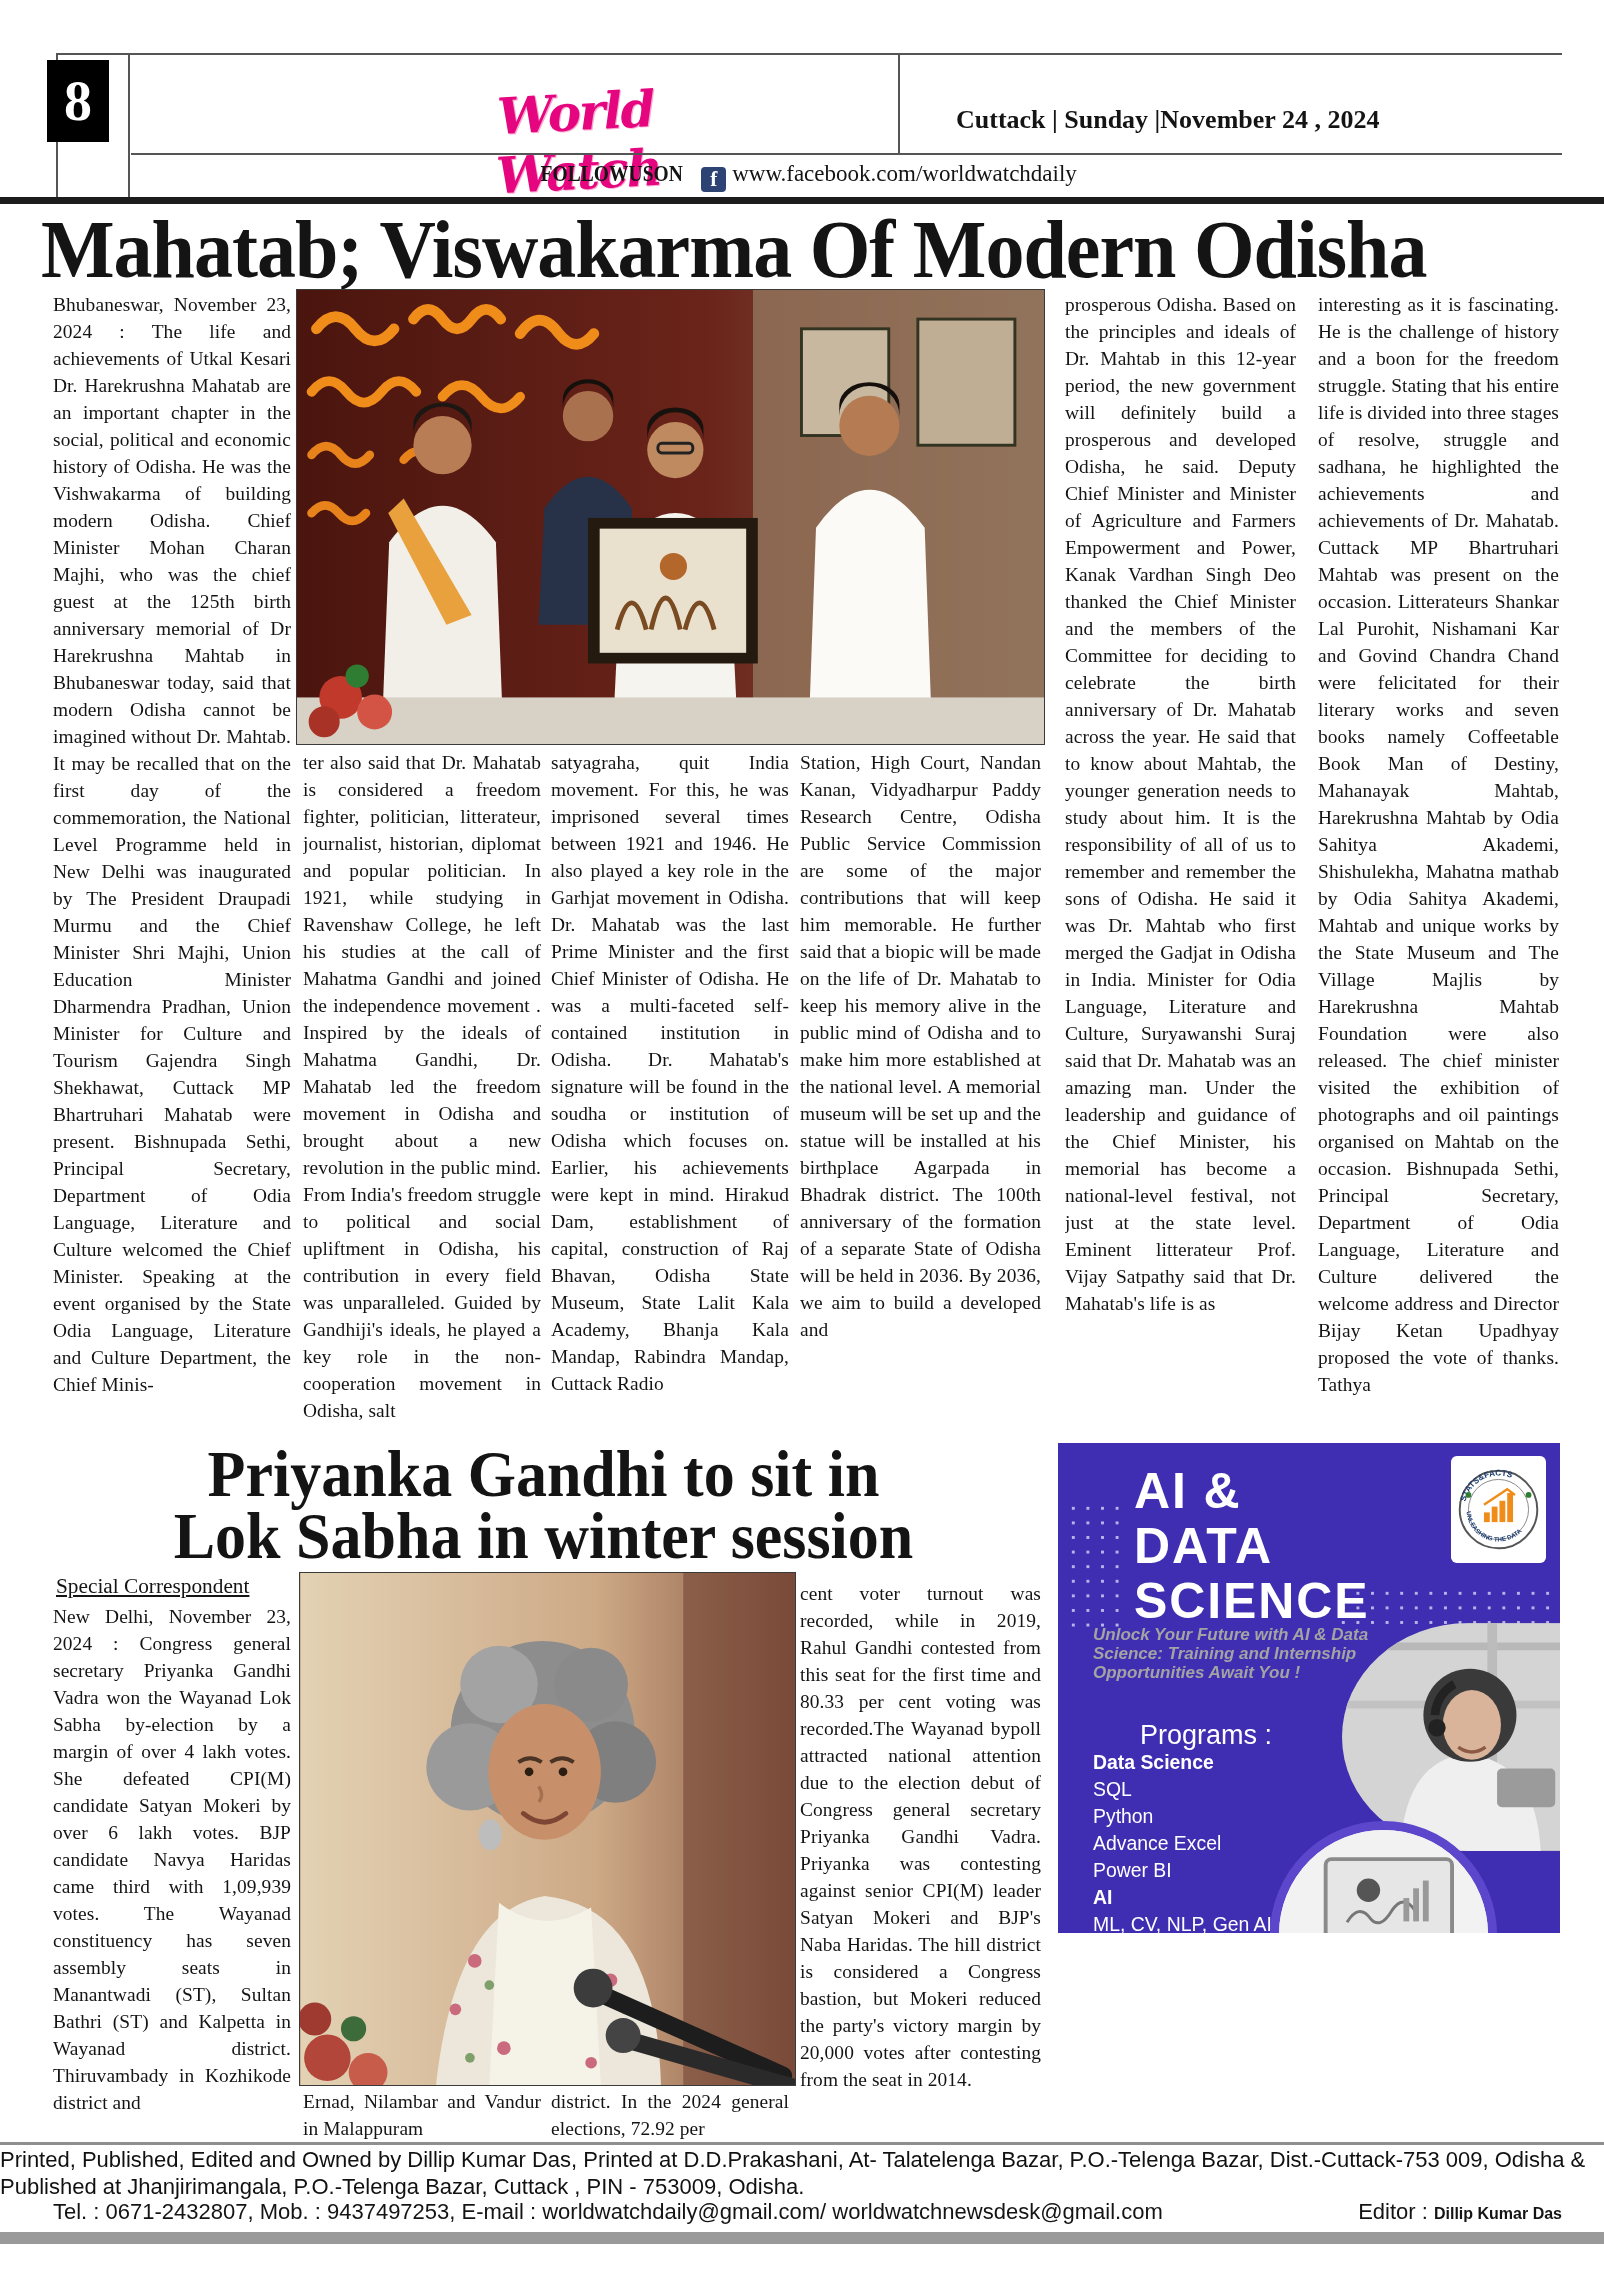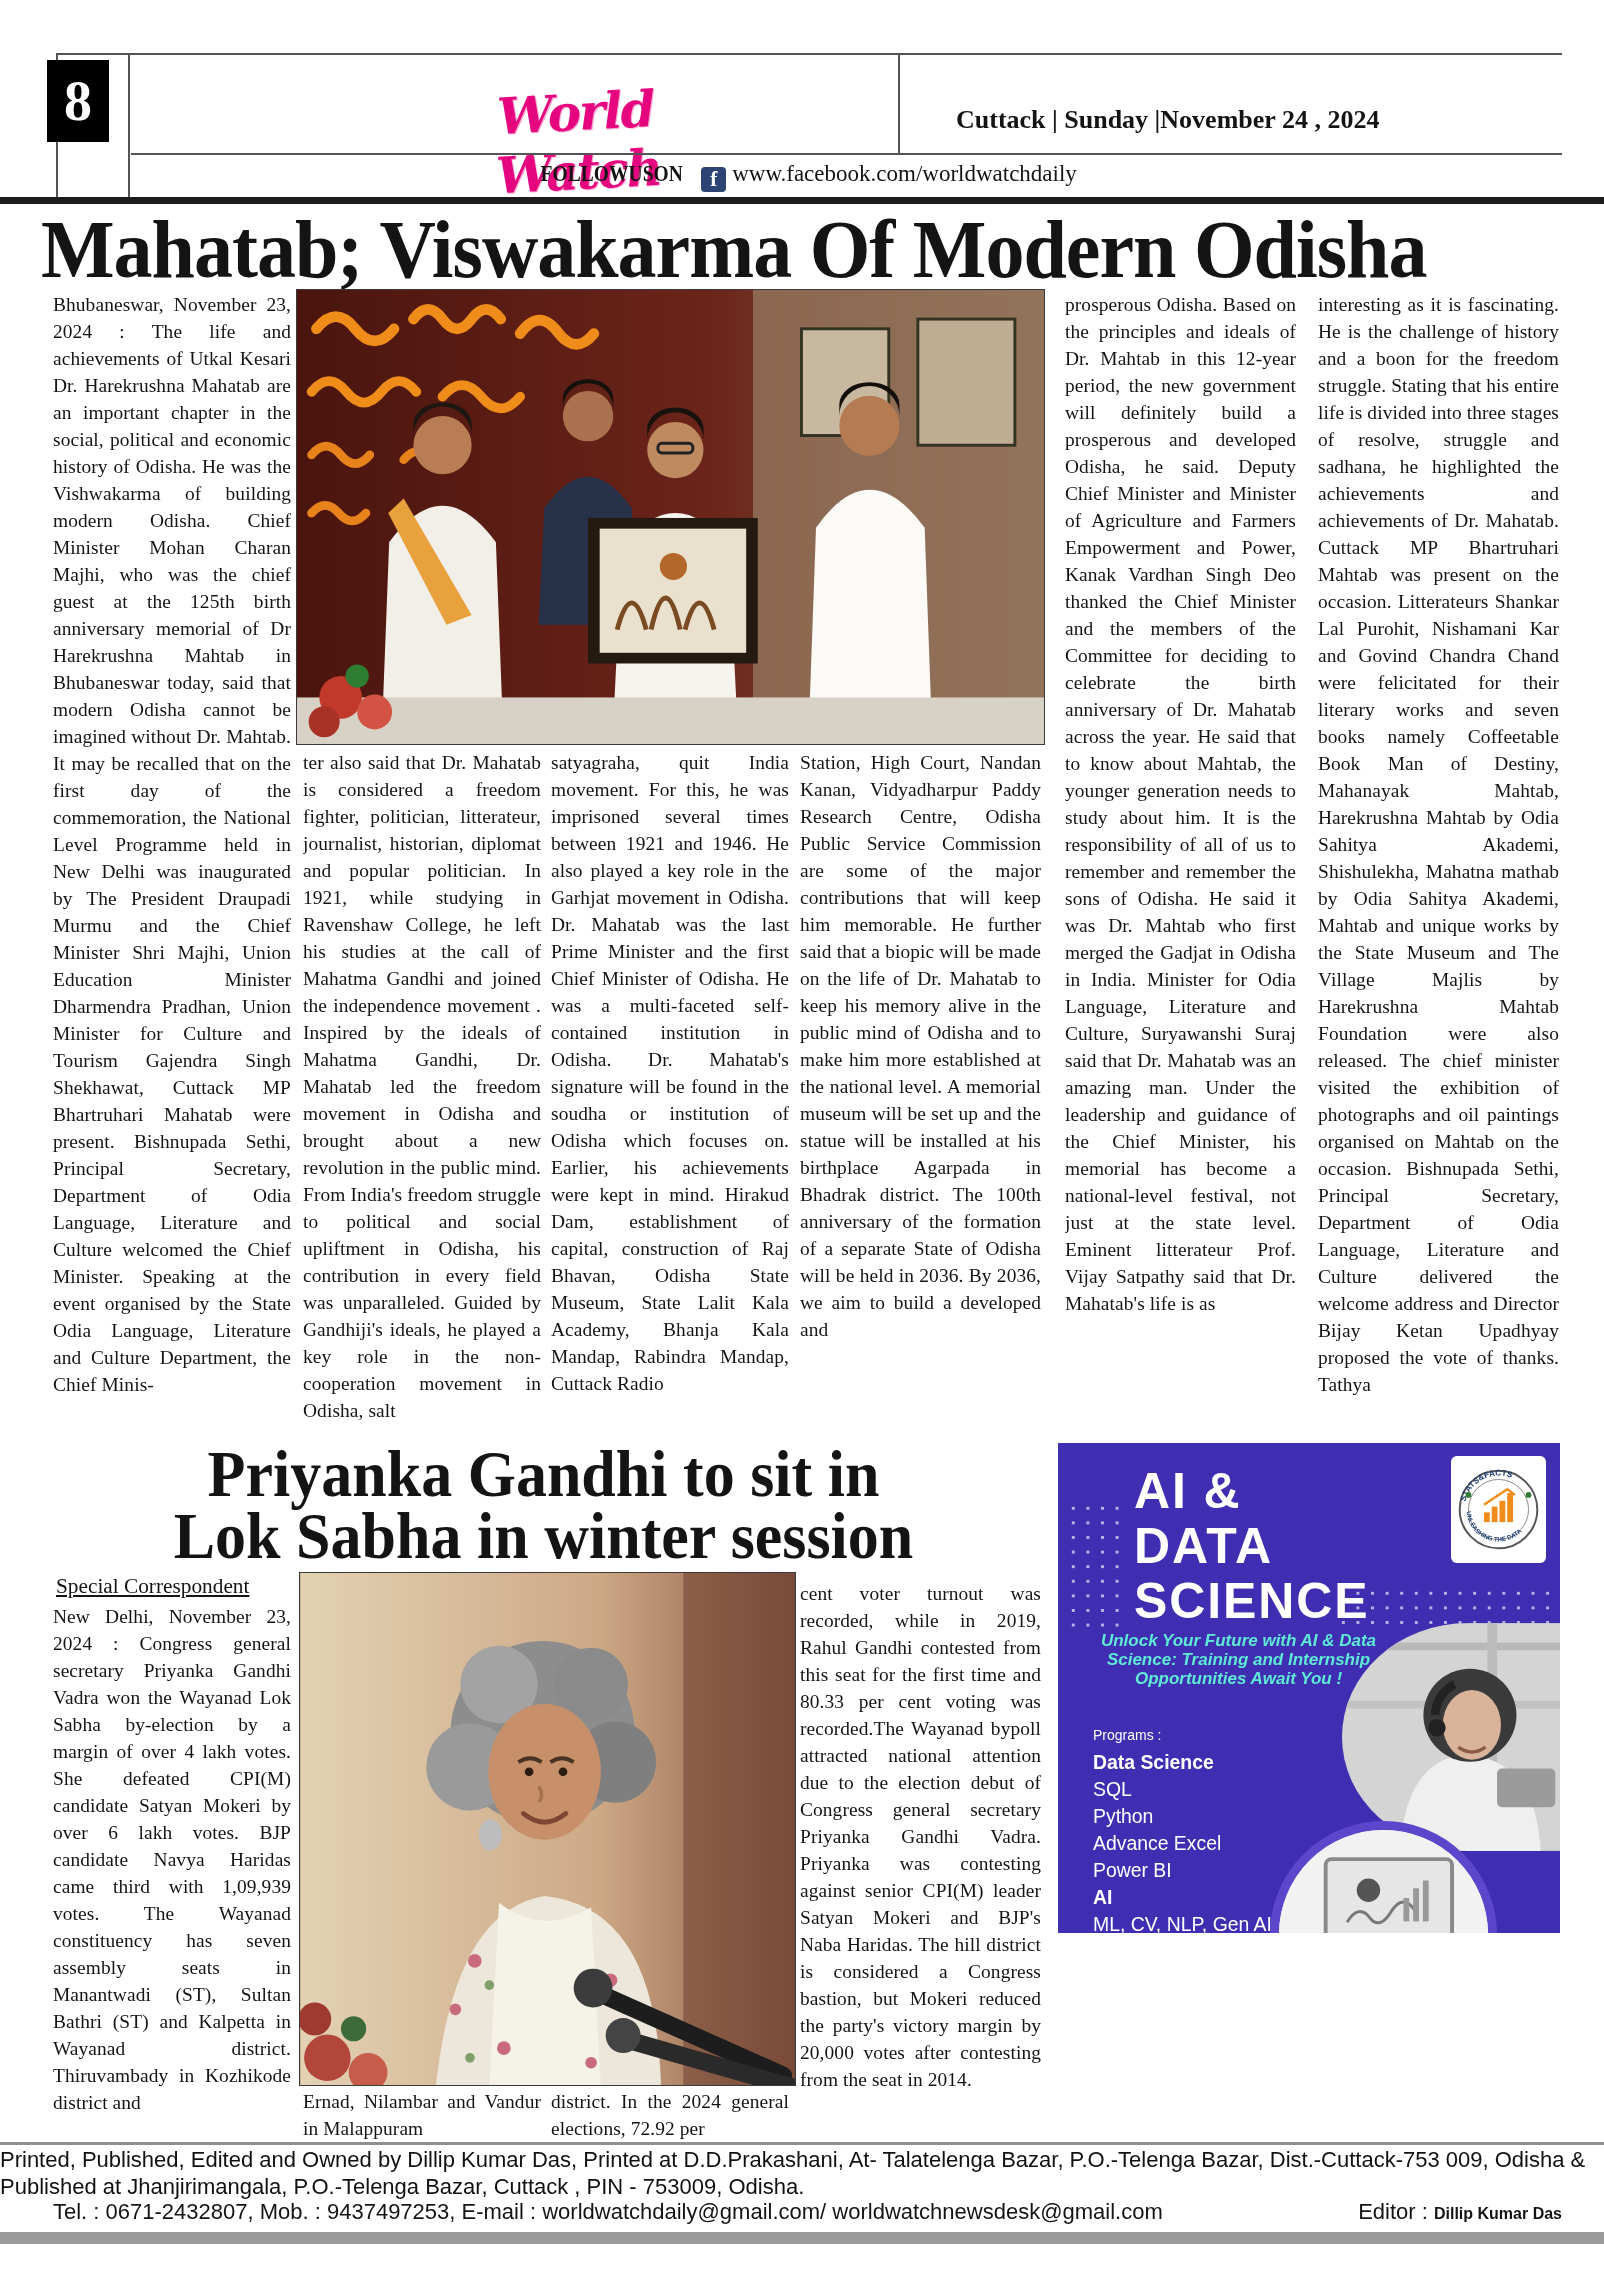--- a/index.html
+++ b/index.html
@@ -38,24 +38,24 @@
   .editor b{font-size:16px;}
   .bar-thin{position:absolute;left:0;top:2142px;width:1605px;height:2.9px;background:#8f8f8f;}
   .bar-thick{position:absolute;left:0;top:2232px;width:1605px;height:11.6px;background:#9a9a9a;}
   
   .ad{position:absolute;left:1058px;top:1443px;width:502px;height:490px;background:#3f2eb2;
     overflow:hidden;font-family:"Liberation Sans",sans-serif;}
   .ad .dots{position:absolute;background-image:radial-gradient(#cfc9f0 1.6px,transparent 1.9px);
     background-size:14.6px 14.6px;opacity:.85;}
   .ad-title{position:absolute;left:76px;top:21.3px;color:#fff;font-weight:bold;font-size:50px;
     line-height:55px;letter-spacing:1.9px;font-family:"Liberation Sans",sans-serif;}
-  .ad-tag{position:absolute;left:35px;top:188px;width:291px;color:#5eead4;
-    font:bold italic 17px/19px "Liberation Sans",sans-serif;text-align:center;}
+  .ad-tag{position:absolute;left:35px;top:182px;width:291px;color:#a3a3a3;
+    font:bold italic 17px/19px "Liberation Sans",sans-serif;}
   .ad-progs{position:absolute;left:35px;top:279px;color:#fff;font-size:19.4px;line-height:27px;}
-  .ad-progs .plabel{font-size:14px;}
+  .ad-progs .plabel{font-size:27px;text-align:right;}
   .ad-progs .bold{font-weight:bold;}
   .ad-pill{position:absolute;left:27px;top:490px;width:204px;padding:7.8px 0;background:#f0a919;
     border-radius:27px;color:#3f2eb2;font:bold 18.4px/21.3px "Liberation Sans",sans-serif;text-align:center;}
   .ad-info{position:absolute;left:29px;top:553px;color:#f0a919;font:bold italic 18.4px "Liberation Sans",sans-serif;}
   .ad-web{position:absolute;left:29px;top:579px;color:#fff;font:bold 19.4px "Liberation Sans",sans-serif;
     text-decoration:underline;}
   .ad-email{position:absolute;left:21.3px;top:608px;color:#fff;font:17.5px "Liberation Sans",sans-serif;}
   .ad-phones{position:absolute;left:29px;top:636px;color:#fff;font:14px/17.5px "Liberation Sans",sans-serif;}
   .wa-ic{display:inline-block;width:31px;height:31px;border-radius:50%;border:1.9px solid #2ecc40;
     color:#2ecc40;font:19.4px/31px "Liberation Sans",sans-serif;text-align:center;vertical-align:middle;margin-right:9.7px;}

